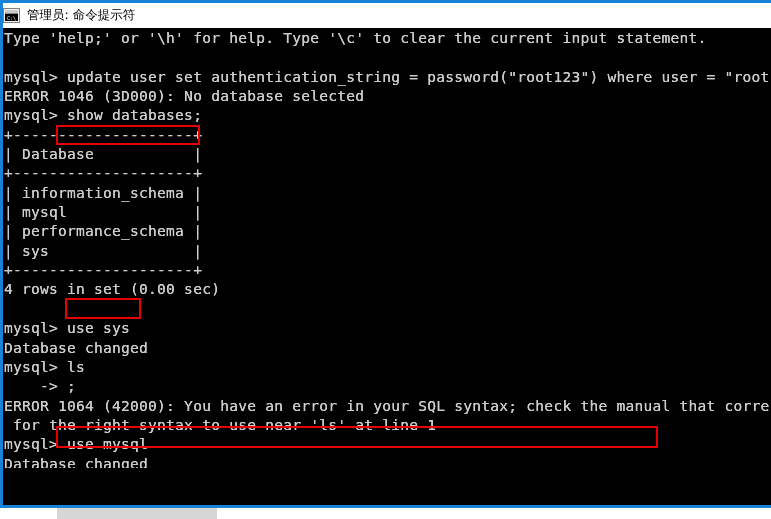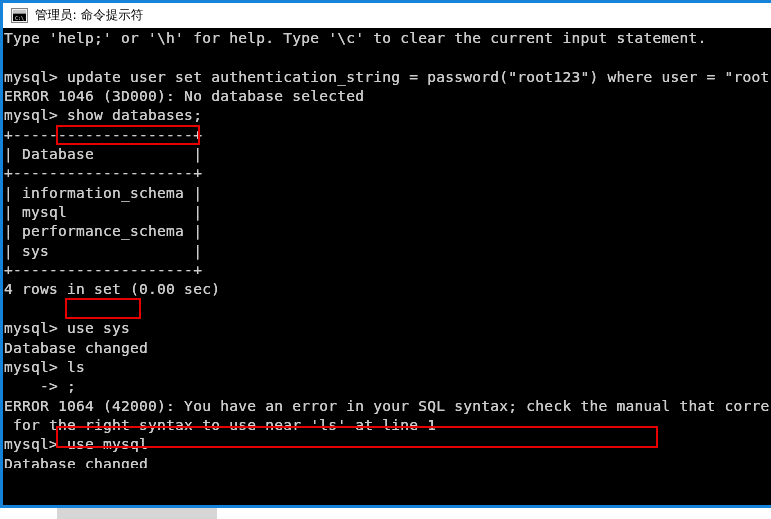--- a/index.html
+++ b/index.html
@@ -39,21 +39,20 @@
   
   #title-bar {
     position: absolute;
     left: 0;
     top: 0;
     width: 768px;
     height: 25px;
     background: #ffffff;
     display: flex;
     align-items: center;
-    padding-left: 8px;
     box-sizing: border-box;
   }
   #cmd-icon {
     width: 17px;
     height: 15px;
     background: #f2f2f2;
     border: 1px solid #808080;
     position: relative;
     flex: 0 0 auto;
     box-sizing: border-box;

